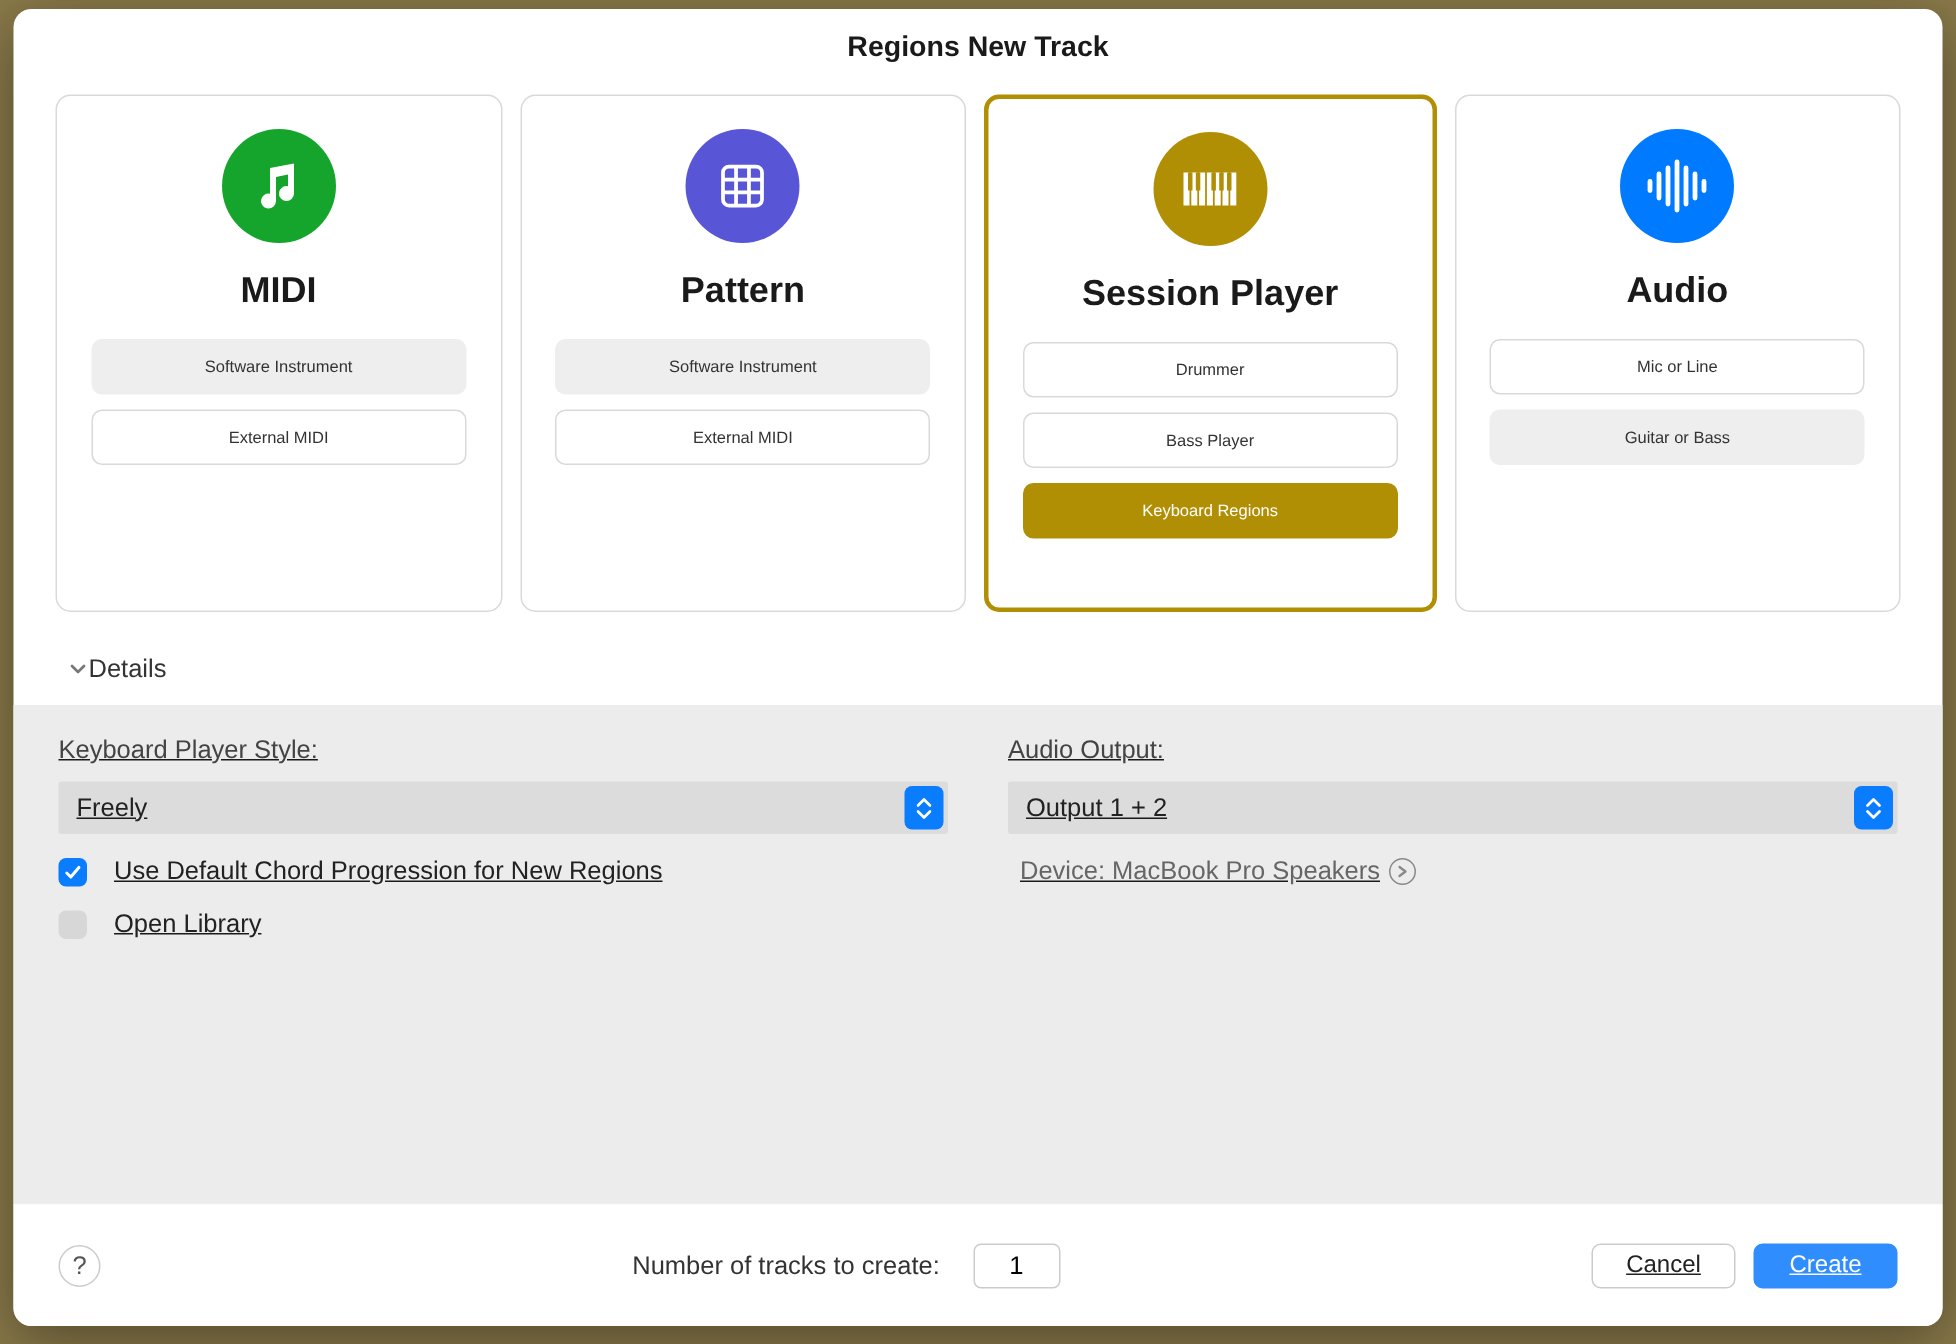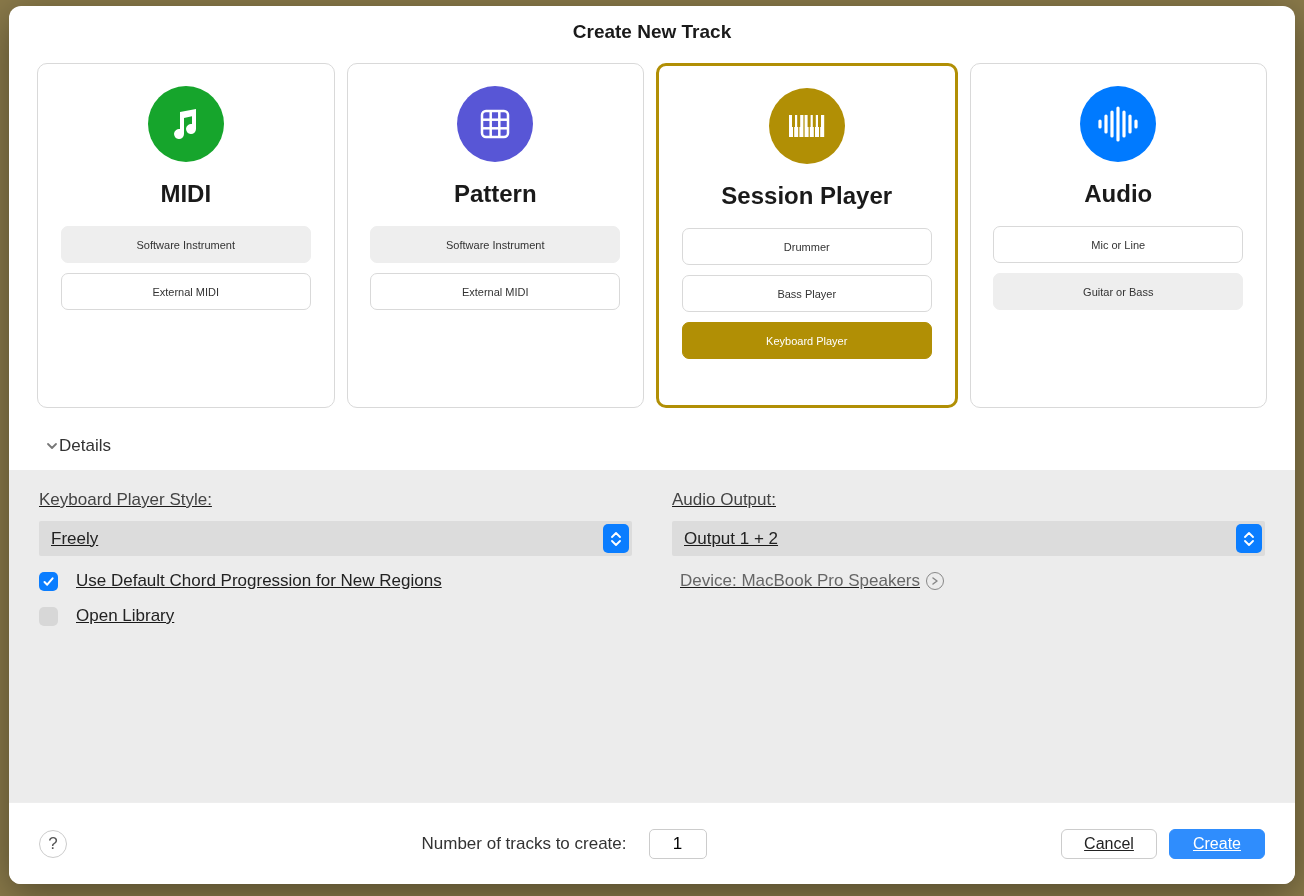--- a/index.html
+++ b/index.html
@@ -151,21 +151,21 @@
   }
   .btn.primary {
     background:#2f8dfd; border-color:#2f8dfd; color:#fff; font-weight:500;
   }
 </style>
 </head>
 <body>
 
 <div class="dialog">
   <div class="titlebar">
-    <div class="title">Create New Track</div>
+    <div class="title">Regions New Track</div>
   </div>
 
   <div class="types-row">
 
     <div class="type-card">
       <div class="type-icon ic-green">
         <svg width="40" height="40" viewBox="0 0 40 40" fill="none">
           <path d="M14 8 L30 5 V25 a5 5 0 1 1 -4 -4.9 V12.3 L18 14 V30 a5 5 0 1 1 -4 -4.9 V8 Z" fill="white"></path>
         </svg>
       </div>
@@ -204,21 +204,21 @@
             <rect x="8.2" y="0" width="3" height="12" fill="#b18f05"></rect>
             <rect x="18.6" y="0" width="3" height="12" fill="#b18f05"></rect>
             <rect x="23.8" y="0" width="3" height="12" fill="#b18f05"></rect>
             <rect x="29.0" y="0" width="3" height="12" fill="#b18f05"></rect>
           </g>
         </svg>
       </div>
       <div class="type-title">Session Player</div>
       <button class="option-btn">Drummer</button>
       <button class="option-btn">Bass Player</button>
-      <button class="option-btn primary">Keyboard Player</button>
+      <button class="option-btn primary">Keyboard Regions</button>
     </div>
 
     <div class="type-card">
       <div class="type-icon ic-blue">
         <svg width="44" height="40" viewBox="0 0 44 40" fill="none" stroke="white" stroke-width="3.2" stroke-linecap="round">
           <line x1="4" y1="17" x2="4" y2="23"></line>
           <line x1="10" y1="12" x2="10" y2="28"></line>
           <line x1="16" y1="8" x2="16" y2="32"></line>
           <line x1="22" y1="4" x2="22" y2="36"></line>
           <line x1="28" y1="8" x2="28" y2="32"></line>

